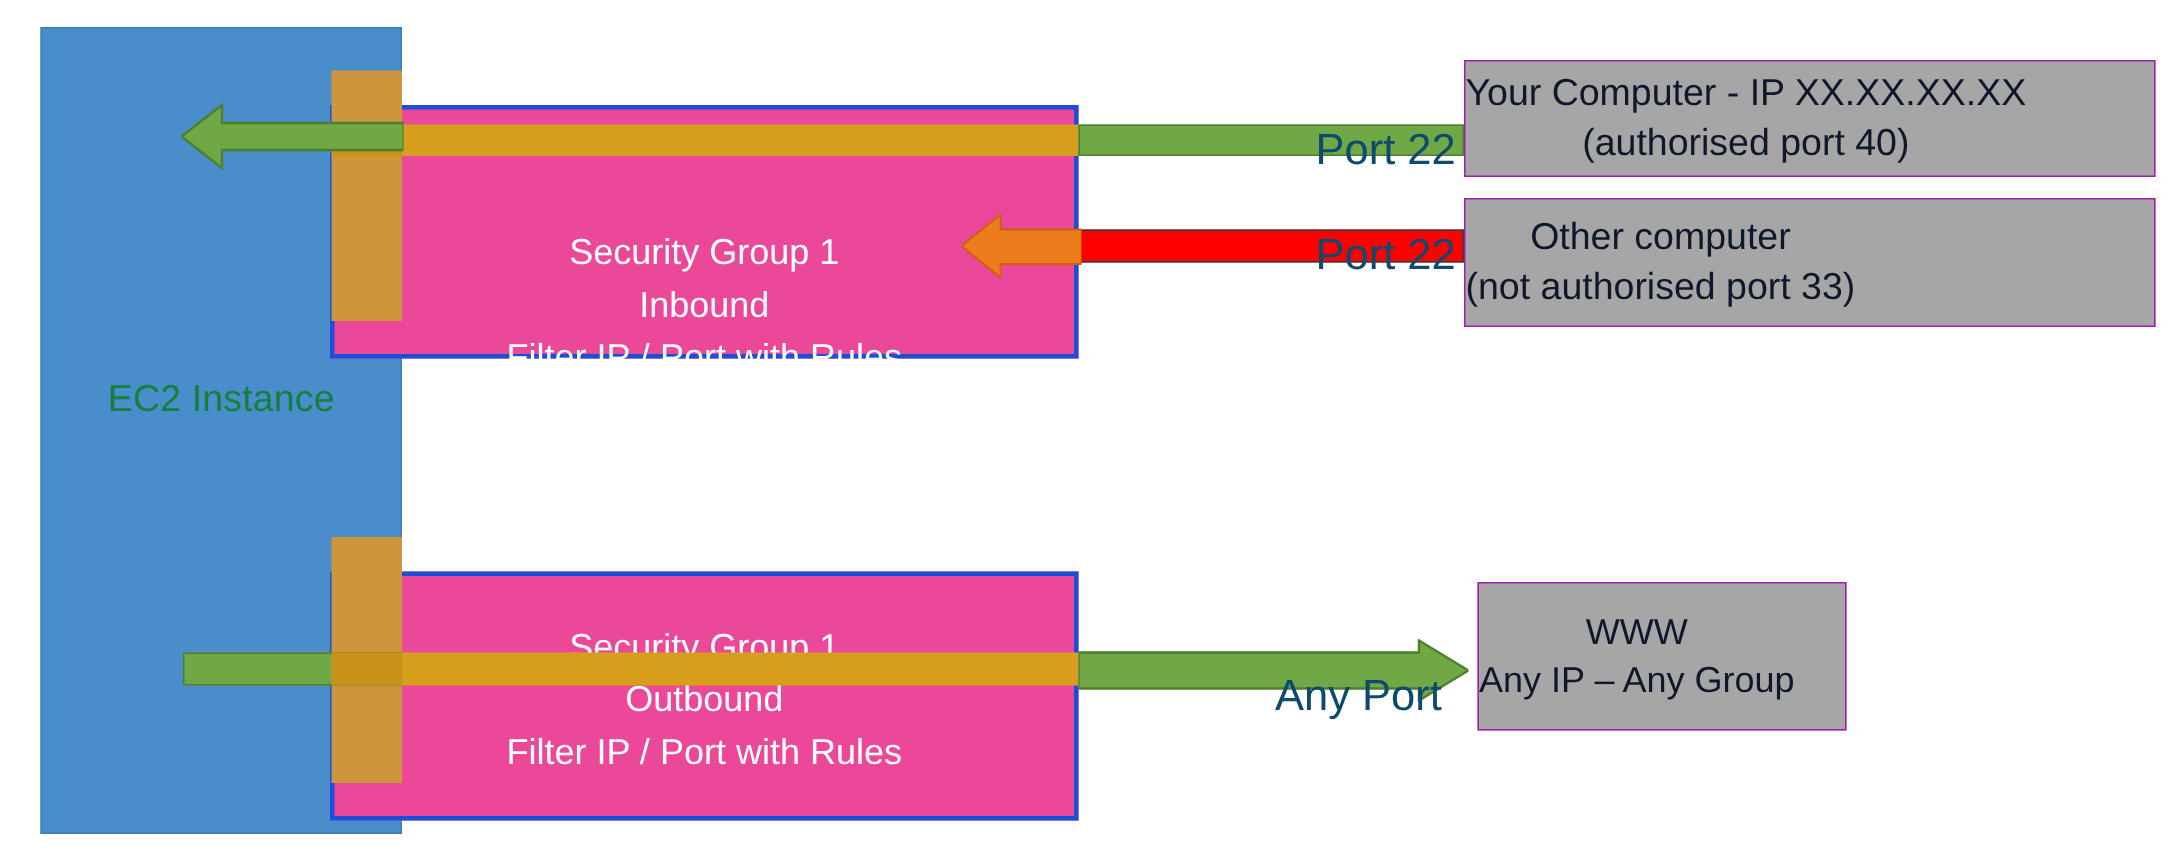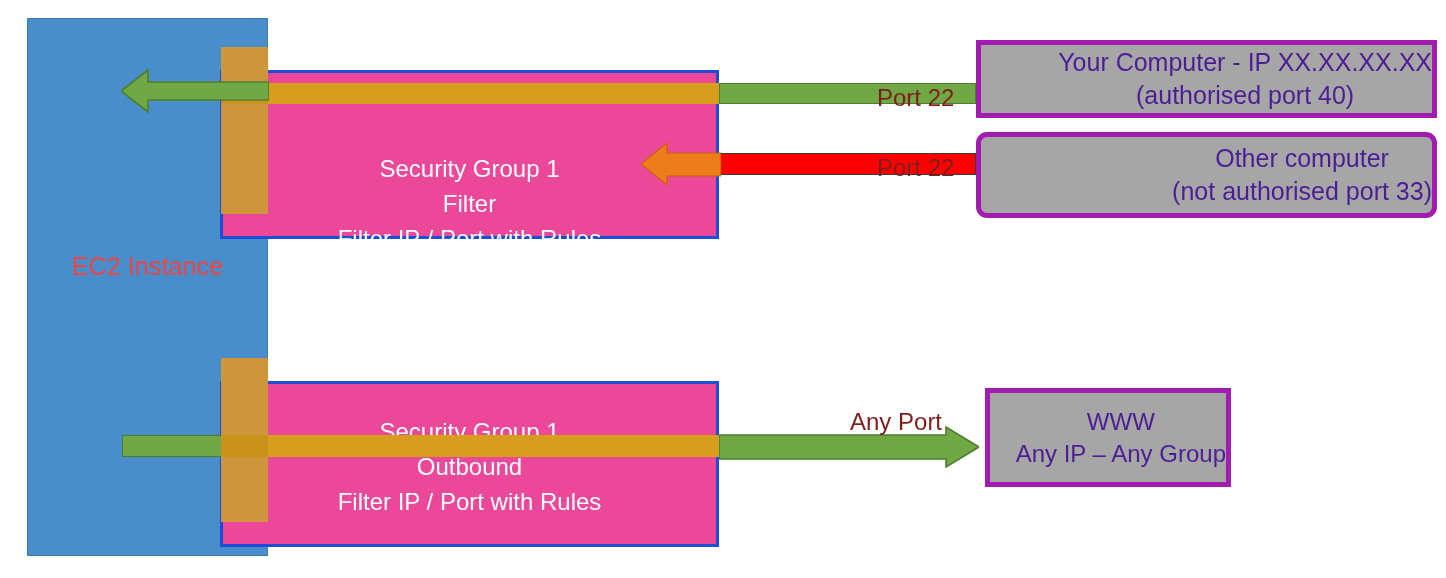--- a/index.html
+++ b/index.html
@@ -9,21 +9,21 @@
 
   .abs{position:absolute;box-sizing:border-box;}
 
   
   .ec2-box{
     left:27px;top:18px;width:241px;height:538px;
     background:#4A8DCB;border:1px solid #3E7CB5;
   }
   .ec2-label{
     left:27px;top:250px;width:241px;
-    text-align:center;color:#ef4444;font-size:25px;line-height:32px;
+    text-align:center;color:#15803d;font-size:25px;line-height:32px;
     letter-spacing:.1px;
   }
 
   
   .sg{
     background:#ec4899;border:3px solid #1d4ed8;
     color:#ffffff;
     margin-top:24px;
   }
   .sg-top{left:220px;top:46px;width:499px;height:169px;}
@@ -64,48 +64,48 @@
     left:641px;top:142px;width:80px;height:45px;
   }
 
   
   .arrow-right-green{
     left:719px;top:426px;width:260px;height:42px;
   }
 
   
   .bar-label{
-    position:absolute;color:#7f1d1d;font-size:24px;line-height:1;
+    position:absolute;color:#0c4a6e;font-size:29px;line-height:1;
     white-space:nowrap;
   }
 
   
   .grey-box{
-    background:#A6A6A6;border:5px solid #a21caf;
-    color:#4c1d95;display:flex;align-items:center;justify-content:flex-end;
+    background:#A6A6A6;border:1px solid #a21caf;
+    color:#0f172a;display:flex;align-items:center;justify-content:flex-start;
     text-align:center;font-size:25px;line-height:33px;
   }
   .grey-your{left:976px;top:40px;width:461px;height:78px;}
-  .grey-other{left:976px;top:132px;width:461px;height:86px;border-radius:11px;}
+  .grey-other{left:976px;top:132px;width:461px;height:86px;}
   .grey-www{left:985px;top:388px;width:246px;height:99px;font-size:24px;line-height:32px;}
 </style>
 </head>
 <body>
 
 <div id="stage">
 
   <div class="abs ec2-box"></div>
   <div class="abs ec2-label">
     <div>EC2 Instance</div>
   </div>
 
   <div class="abs sg sg-top">
     <div class="sg-text">
       <div>Security Group 1</div>
-      <div>Filter</div>
+      <div>Inbound</div>
       <div>Filter IP / Port with Rules</div>
     </div>
   </div>
 
   <div class="abs sg-overlap sg-overlap-top"></div>
 
   <div class="abs band-over-orange" style="left:268px;top:83px;width:451px;height:21px;"></div>
   <div class="abs band-over-orange" style="left:221px;top:83px;width:47px;height:21px;background:#C8921B;"></div>
 
   <div class="abs arrow-left-green">
@@ -152,21 +152,21 @@
   <div class="abs bar bar-green" style="left:122px;top:435px;width:147px;height:22px;"></div>
 
   <div class="abs band-over-orange" style="left:268px;top:435px;width:451px;height:22px;"></div>
   <div class="abs band-over-orange" style="left:221px;top:435px;width:47px;height:22px;background:#C8921B;"></div>
 
   <div class="abs arrow-right-green">
     <svg width="260" height="42" viewBox="0 0 260 42">
       <polygon points="0,9 227,9 227,1 260,21 227,41 227,33 0,33" fill="#6FA845" stroke="#4F7F2E" stroke-width="1.6"></polygon>
     </svg>
   </div>
-  <div class="bar-label" style="left:850px;top:410px;">Any Port</div>
+  <div class="bar-label" style="left:850px;top:450px;">Any Port</div>
 
   <div class="abs grey-box grey-www">
     <div>
       <div>WWW</div>
       <div>Any IP – Any Group</div>
     </div>
   </div>
 
 </div>
 

